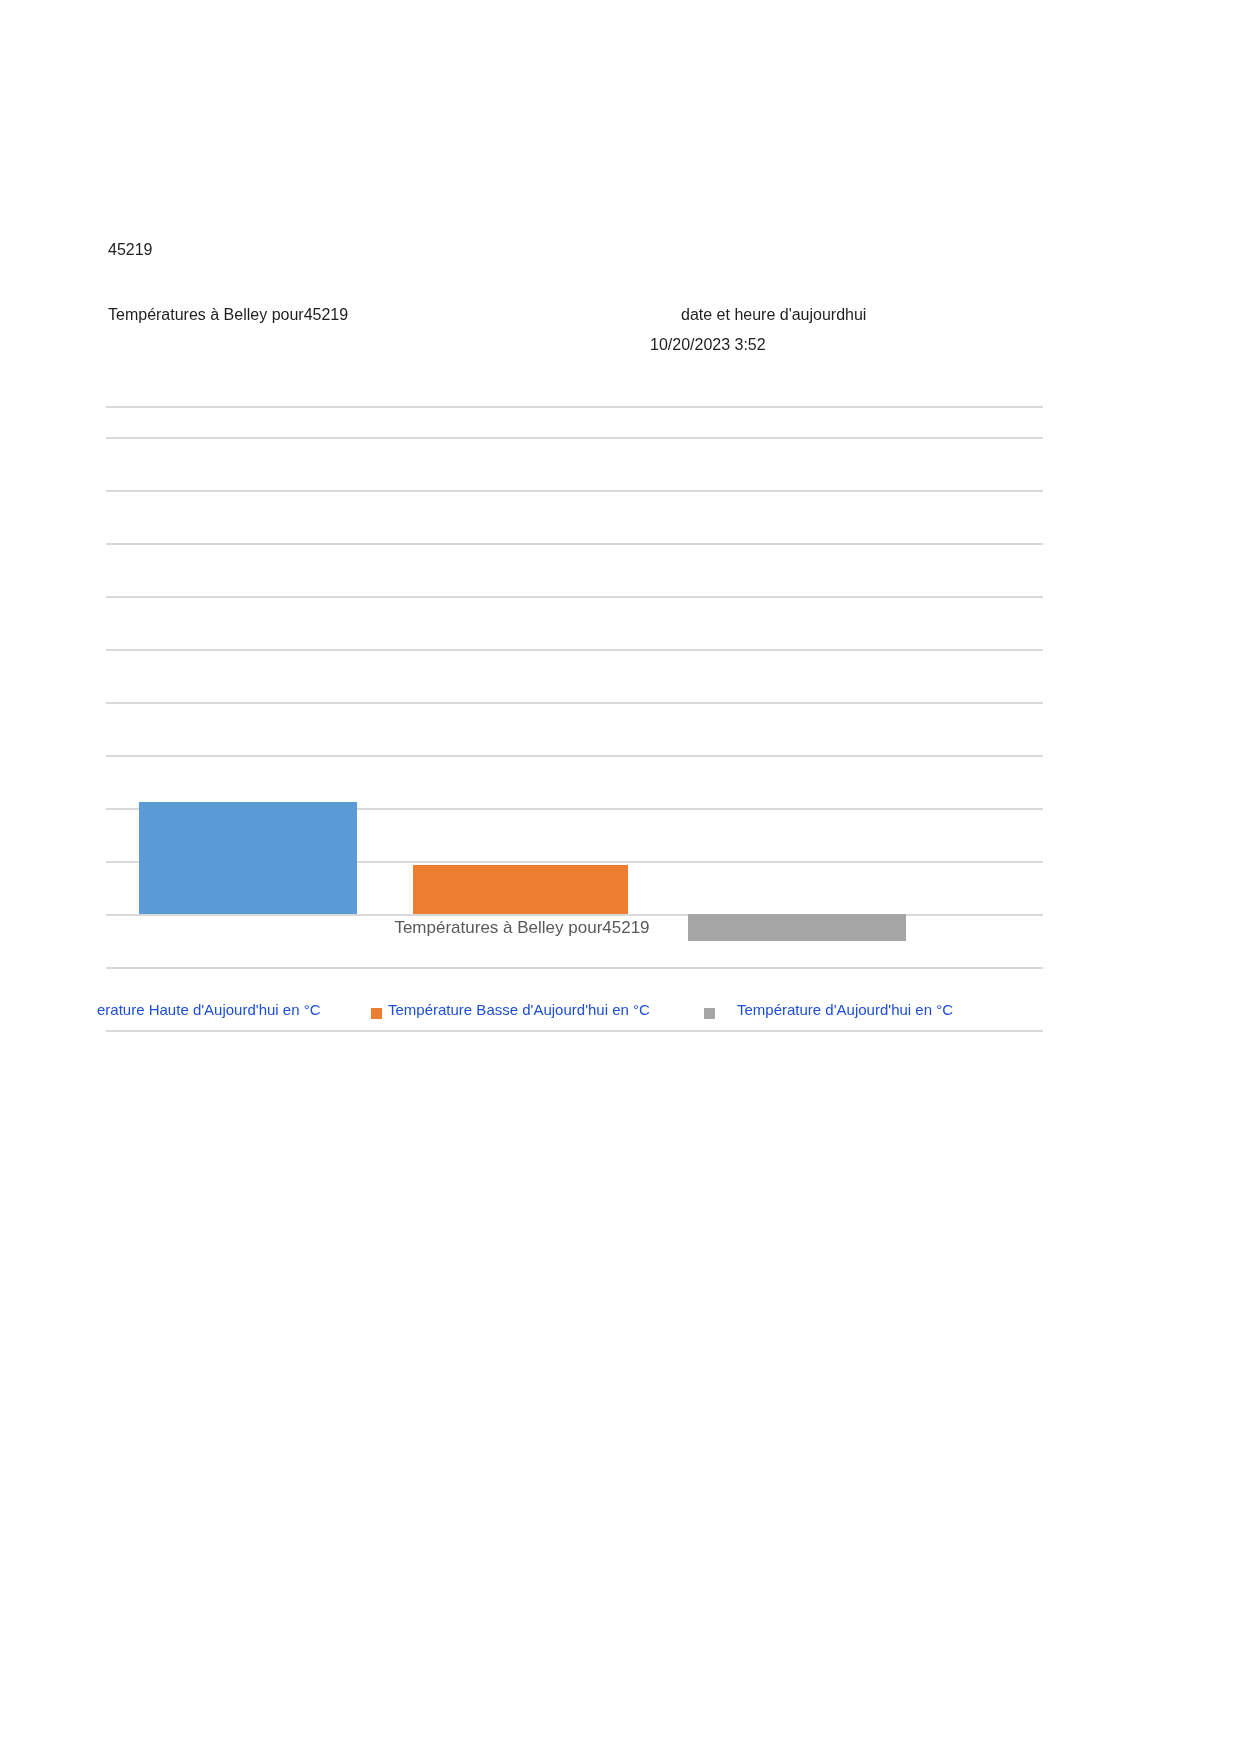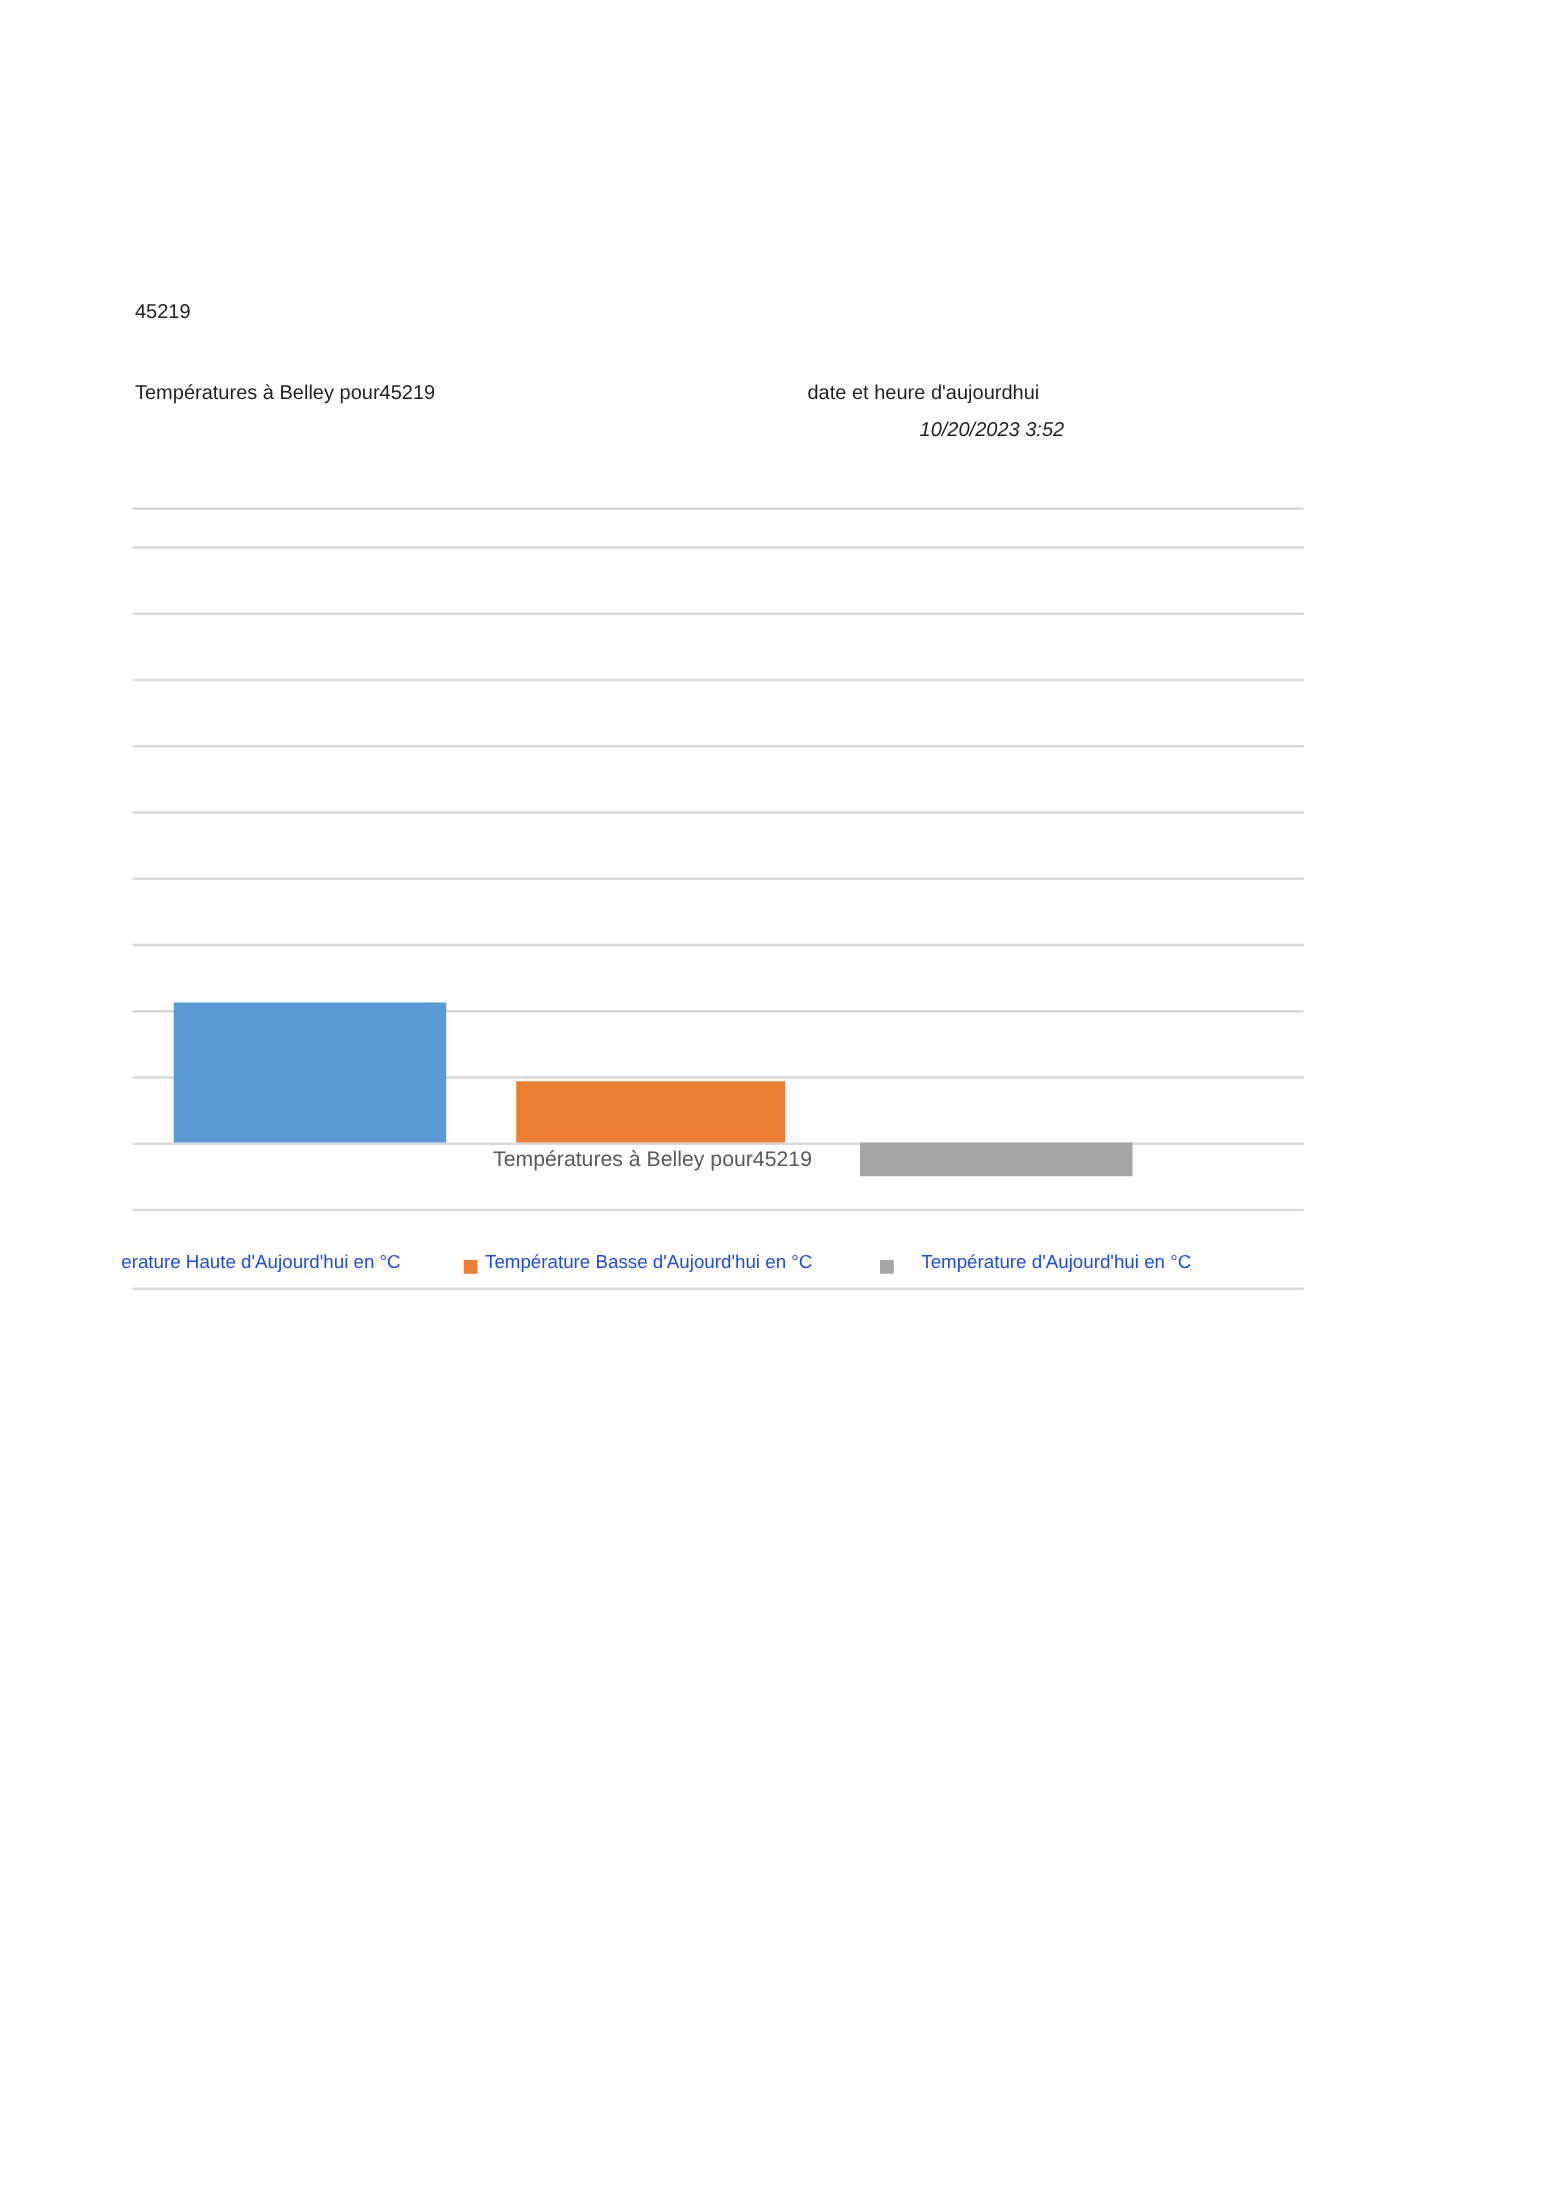--- a/index.html
+++ b/index.html
@@ -8,22 +8,22 @@
     background: #ffffff;
     font-family: "Liberation Sans", sans-serif;
     color: #1f1f1f;
     position: relative;
     overflow: hidden;
   }
   .txt { position: absolute; white-space: nowrap; }
   .hdr { font-size: 16px; color: #1f1f1f; }
   #cell-serial      { left: 108px; top: 241px; }
   #header-left      { left: 108px; top: 306px; }
-  #header-date-lbl  { left: 646px; top: 306px; }
-  #header-date-val  { left: 650px; top: 336px; width: 287px; text-align: center; font-style: italic; }
+  #header-date-lbl  { left: 681px; top: 306px; }
+  #header-date-val  { left: 650px; top: 336px; width: 287px; text-align: left; }
 
   
   #chart {
     position: absolute;
     left: 106px; top: 400px;
     width: 937px; height: 660px;
   }
   .gridline {
     position: absolute; left: 0; width: 937px; height: 2px;
     background: #d9d9d9;

